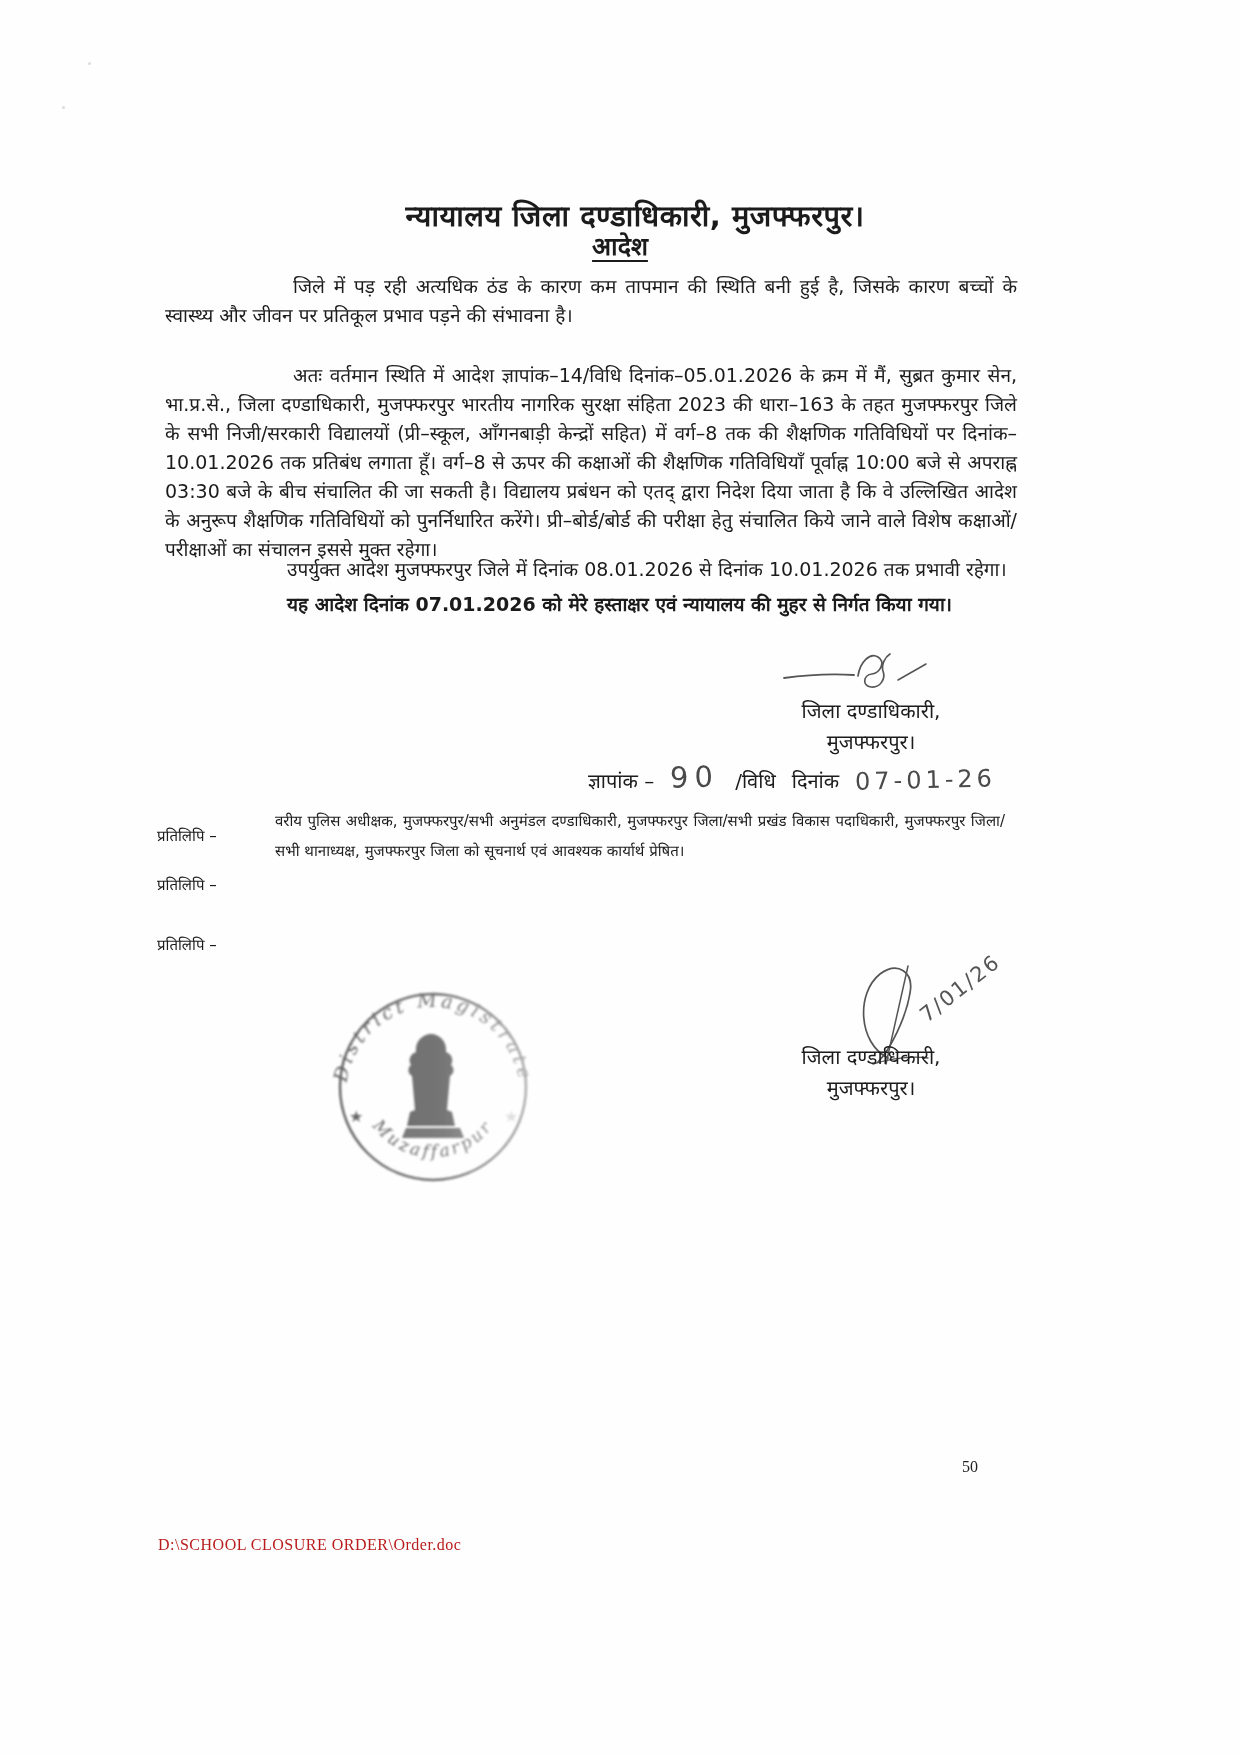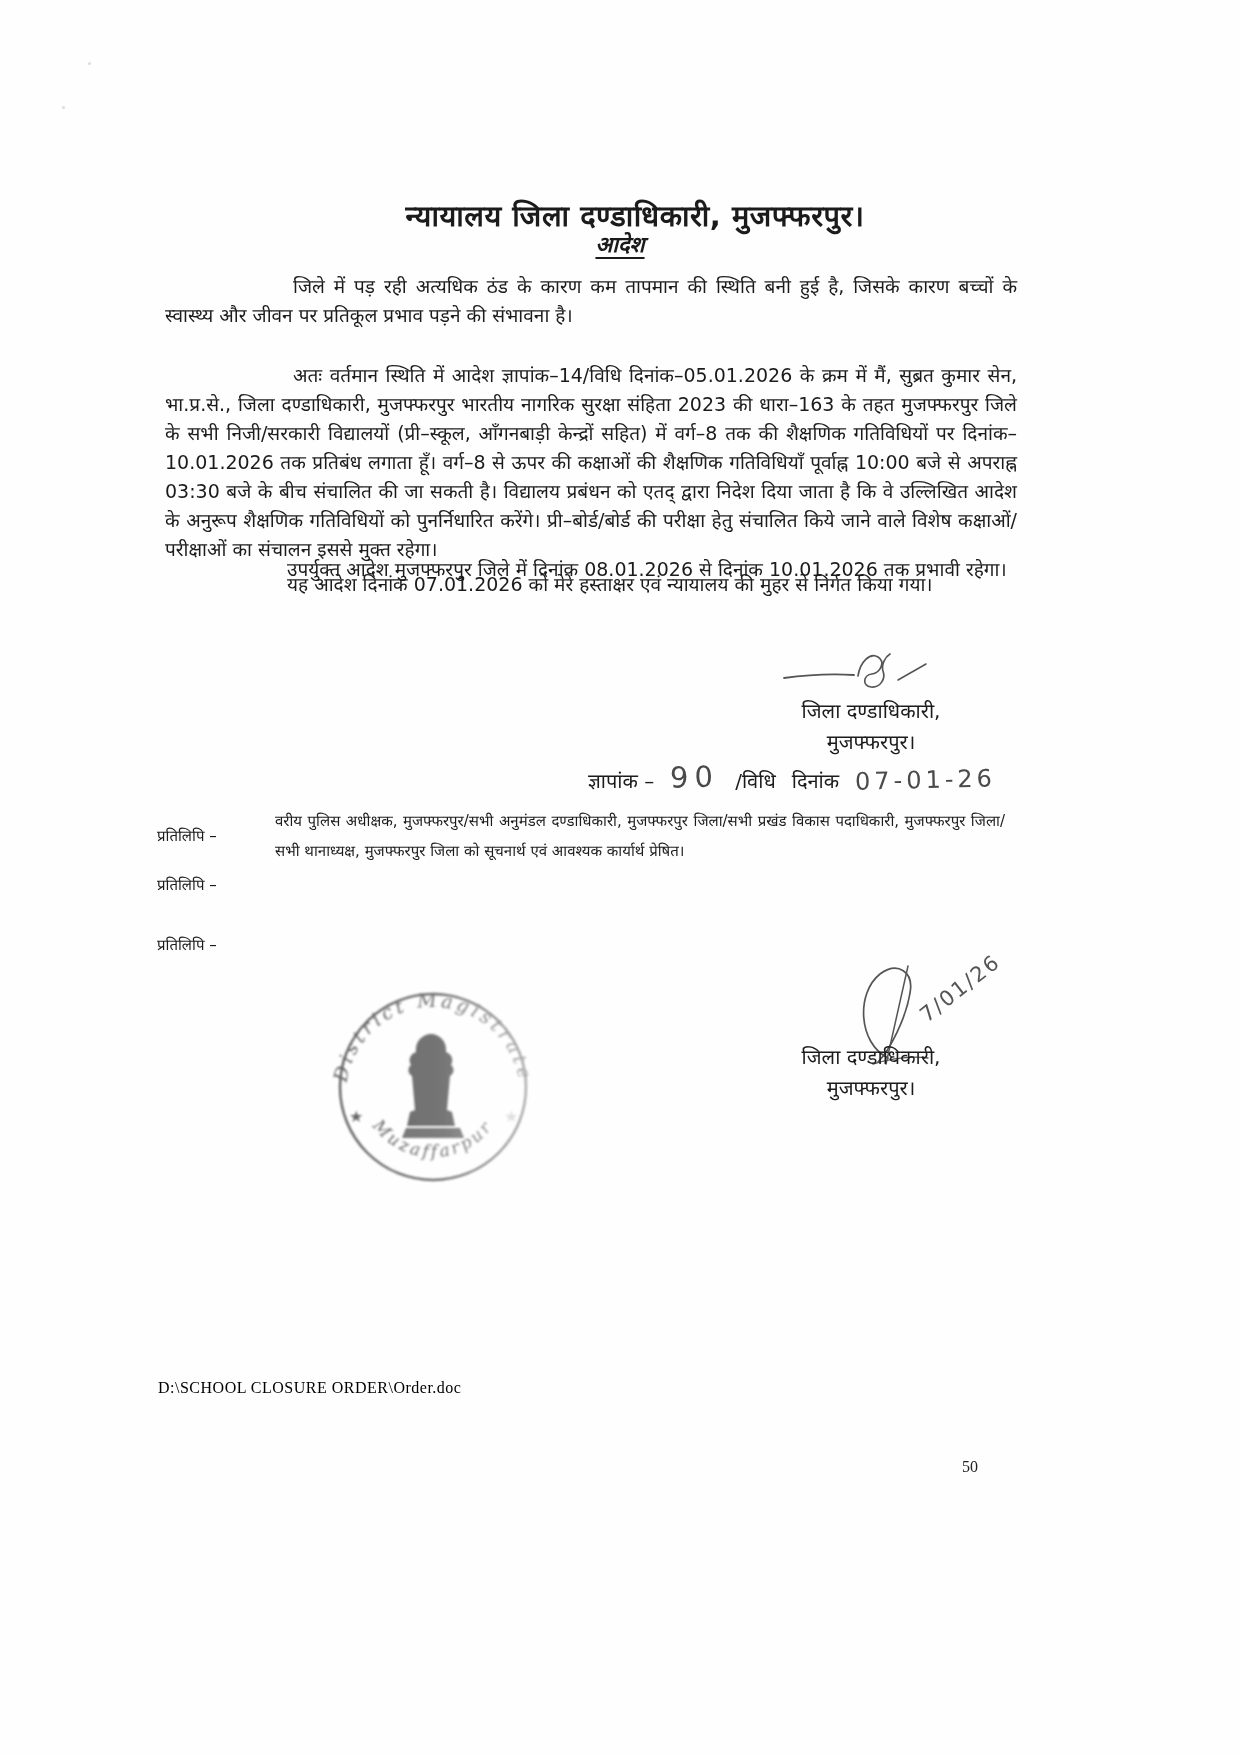--- a/index.html
+++ b/index.html
@@ -14,36 +14,36 @@
     box-shadow:0 0 6px rgba(0,0,0,.2);
   }
   .speck{position:absolute;background:#bbb;border-radius:50%;opacity:.5;}
   .title{
     position:absolute;top:180px;left:0;width:100%;
     text-align:center;font-size:29px;font-weight:bold;
     letter-spacing:.5px;margin:15px;
   }
   .subtitle{
     position:absolute;top:228px;left:0;width:100%;
-    text-align:center;font-size:22px;font-weight:bold;margin:0;
-    text-decoration:underline;text-underline-offset:5px;text-decoration-thickness:2px;font-style:italic;
+    text-align:center;font-size:25px;font-weight:bold;margin:0;
+    text-decoration:underline;text-underline-offset:5px;text-decoration-thickness:2px;
   }
   .para{
     position:absolute;left:165px;width:852px;
     font-size:19px;line-height:29px;text-align:justify;margin:0;
     text-indent:128px;
   }
   .p1{top:272px;}
   .p2{top:341px;margin-top:20px;}
   .single-line{
     position:absolute;left:287px;width:740px;
     font-size:19px;line-height:29px;margin:0;white-space:nowrap;
   }
   .p3{top:555px;}
-  .p4{top:570px;}
+  .p4{top:590px;font-weight:bold;}
   .sig-block{
     position:absolute;width:230px;text-align:center;
     font-size:20px;line-height:31px;
   }
   .sig1{left:756px;top:642px;}
   .sig2-text{left:756px;top:1042px;}
   .sig-scribble{display:block;margin:0 auto 2px auto;}
   .memo-row{
     position:absolute;left:588px;top:760px;
     display:flex;align-items:flex-end;gap:16px;
@@ -66,22 +66,22 @@
   .copy2{top:870px;}
   .copy3{top:930px;}
   .stamp-wrap{position:absolute;left:328px;top:982px;width:210px;height:210px;}
   .sig2-scribble{position:absolute;left:828px;top:958px;}
   .hand-date2{
     position:absolute;left:930px;top:1003px;
     font-size:21px;color:#555;letter-spacing:2px;
     transform:rotate(-38deg);transform-origin:left bottom;white-space:nowrap;
   }
   .footer-path{
-    position:absolute;left:158px;top:1379px;
-    font-family:"Liberation Serif",serif;font-size:16px;color:#000000;
+    position:absolute;left:158px;top:1536px;
+    font-family:"Liberation Serif",serif;font-size:16px;color:#b91c1c;
     letter-spacing:.5px;
   }
   .footer-page{
     position:absolute;left:962px;top:1458px;
     font-family:"Liberation Serif",serif;font-size:16px;color:#222;
   }
 </style>
 </head>
 <body>
 

